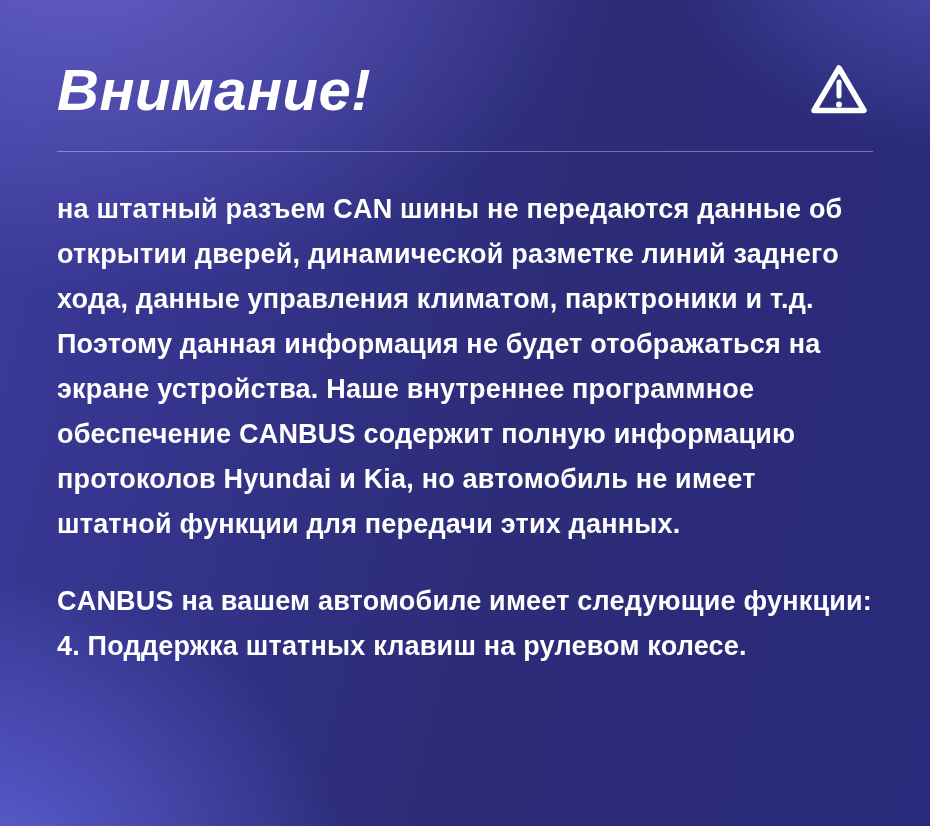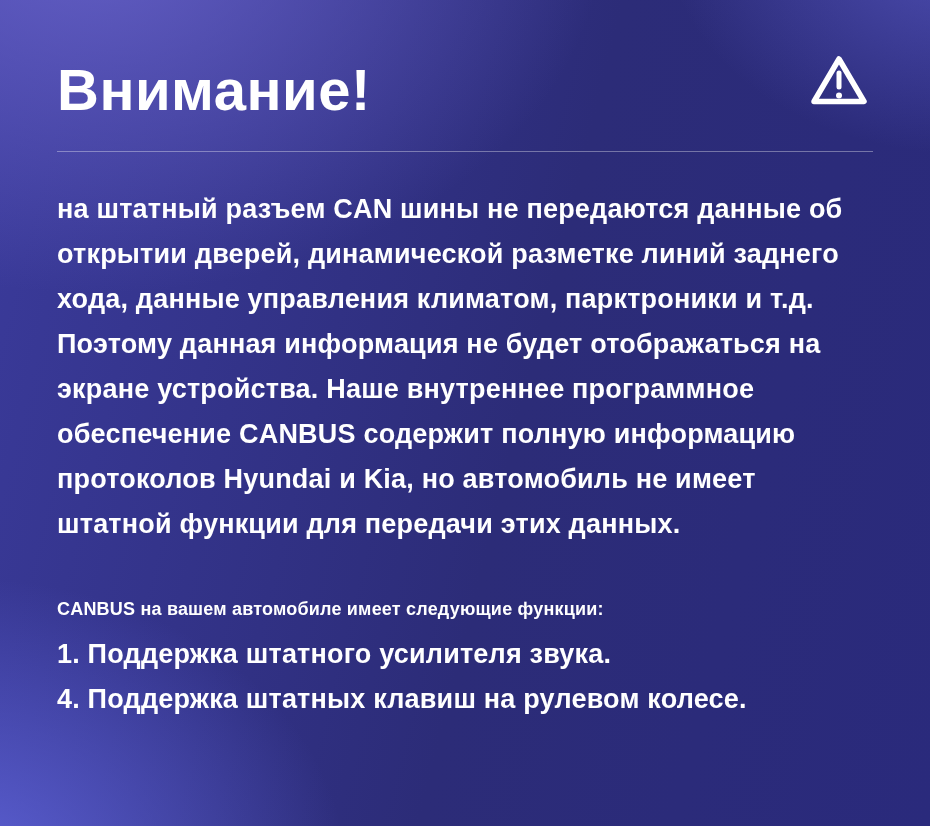--- a/index.html
+++ b/index.html
@@ -21,22 +21,23 @@
     background:
       radial-gradient(ellipse 620px 480px at -4% 106%, rgba(99, 104, 224, 0.85), rgba(99, 104, 224, 0) 62%),
       radial-gradient(ellipse 880px 620px at 10% -8%, rgba(110, 104, 208, 0.80), rgba(110, 104, 208, 0) 58%),
       radial-gradient(ellipse 520px 380px at 104% -8%, rgba(104, 104, 218, 0.60), rgba(104, 104, 218, 0) 58%),
       linear-gradient(104deg, #3b3b9c 0%, #2c2c78 55%, #2a2a7c 100%);
     padding: 52px 57px 0 57px;
   }
 
   .header {
     display: flex;
-    align-items: flex-start;
+    align-items: center;
     justify-content: space-between;
+    font-style: italic;
   }
 
   .title {
     font-size: 58px;
     font-weight: 700;
     letter-spacing: 0.5px;
     line-height: 1.3;
   }
 
   .warn-icon {
@@ -55,22 +56,22 @@
 
   .paragraph {
     margin-top: 35px;
     font-size: 27px;
     font-weight: 700;
     line-height: 45px;
     letter-spacing: 0.2px;
   }
 
   .features-heading {
-    margin-top: 40px;
-    font-size: 18px;
+    margin-top: 32px;
+    font-size: 27px;
     font-weight: 700;
     line-height: 45px;
     letter-spacing: 0.2px;
   }
 
   .features-list .feature-item {
     font-size: 27px;
     font-weight: 700;
     line-height: 45px;
     letter-spacing: 0.2px;
@@ -93,17 +94,16 @@
     </span>
   </div>
 
   <hr class="divider">
 
   <p class="paragraph">на штатный разъем CAN шины не передаются данные об открытии дверей, динамической разметке линий заднего хода, данные управления климатом, парктроники и т.д. Поэтому данная информация не будет отображаться на экране устройства. Наше внутреннее программное обеспечение CANBUS содержит полную информацию протоколов Hyundai и Kia, но автомобиль не имеет штатной функции для передачи этих данных.</p>
 
   <p class="features-heading">CANBUS на вашем автомобиле имеет следующие функции:</p>
 
   <div class="features-list">
-    <div class="feature-item">1. Поддержка штатного усилителя звука.</div>
     <div class="feature-item">4. Поддержка штатных клавиш на рулевом колесе.</div>
   </div>
 
 </div>
 
 </body></html>

